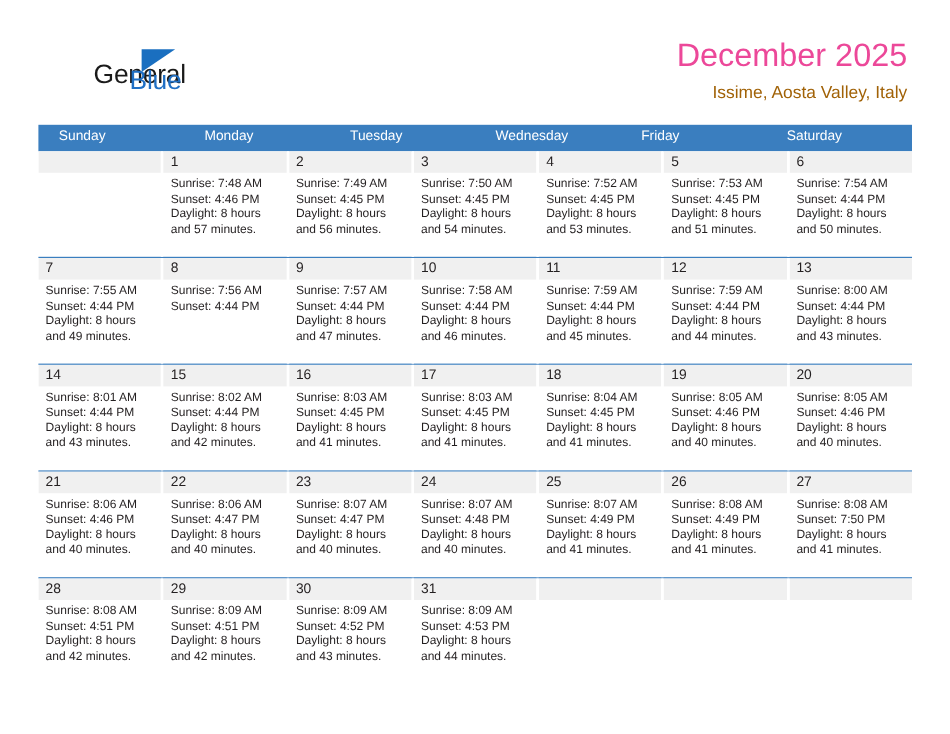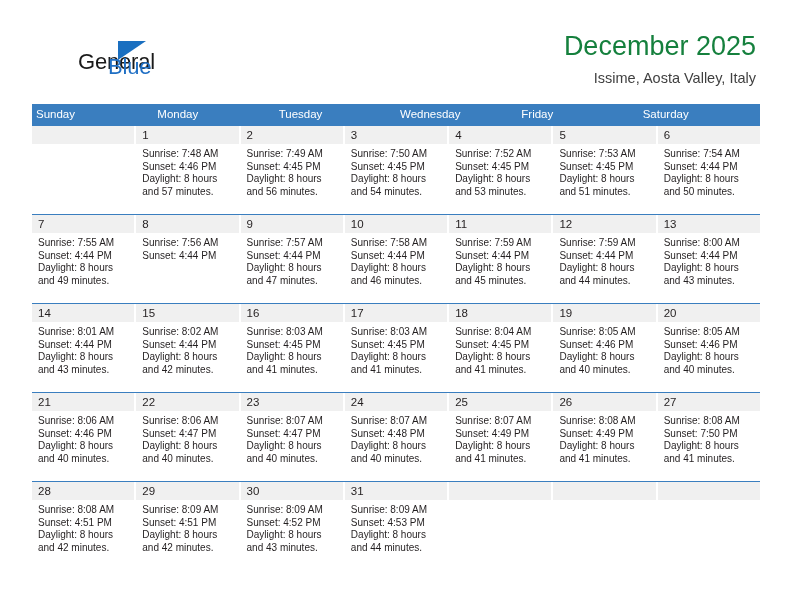--- a/index.html
+++ b/index.html
@@ -67,28 +67,28 @@
     border-top: 0 solid transparent;
   }
   .title-block {
     position: absolute;
     right: 36px;
     top: 30px;
     text-align: right;
   }
   .cal-title {
     font-size: 27px;
-    color: #15803d;
+    color: #ec4899;
     line-height: 32px;
     white-space: nowrap;
     font-weight: normal;
   }
   .cal-subtitle {
     font-size: 14.5px;
-    color: #404040;
+    color: #a16207;
     line-height: 20px;
     margin-top: 6px;
     white-space: nowrap;
   }
 
   
   .calendar {
     position: absolute;
     left: 32px;
     top: 104px;
@@ -98,21 +98,21 @@
     display: flex;
     width: 728px;
     height: 21px;
     background: #3a7ebf;
   }
   .dow {
     flex: 1 1 0;
     color: #ffffff;
     font-size: 11.5px;
     line-height: 21px;
-    padding-left: 4px;
+    padding-left: 17px;
     box-sizing: border-box;
     white-space: nowrap;
     overflow: hidden;
   }
 
   .week {
     display: flex;
     width: 728px;
     height: 89px;
     border-top: 1.5px solid #3a7ebf;

